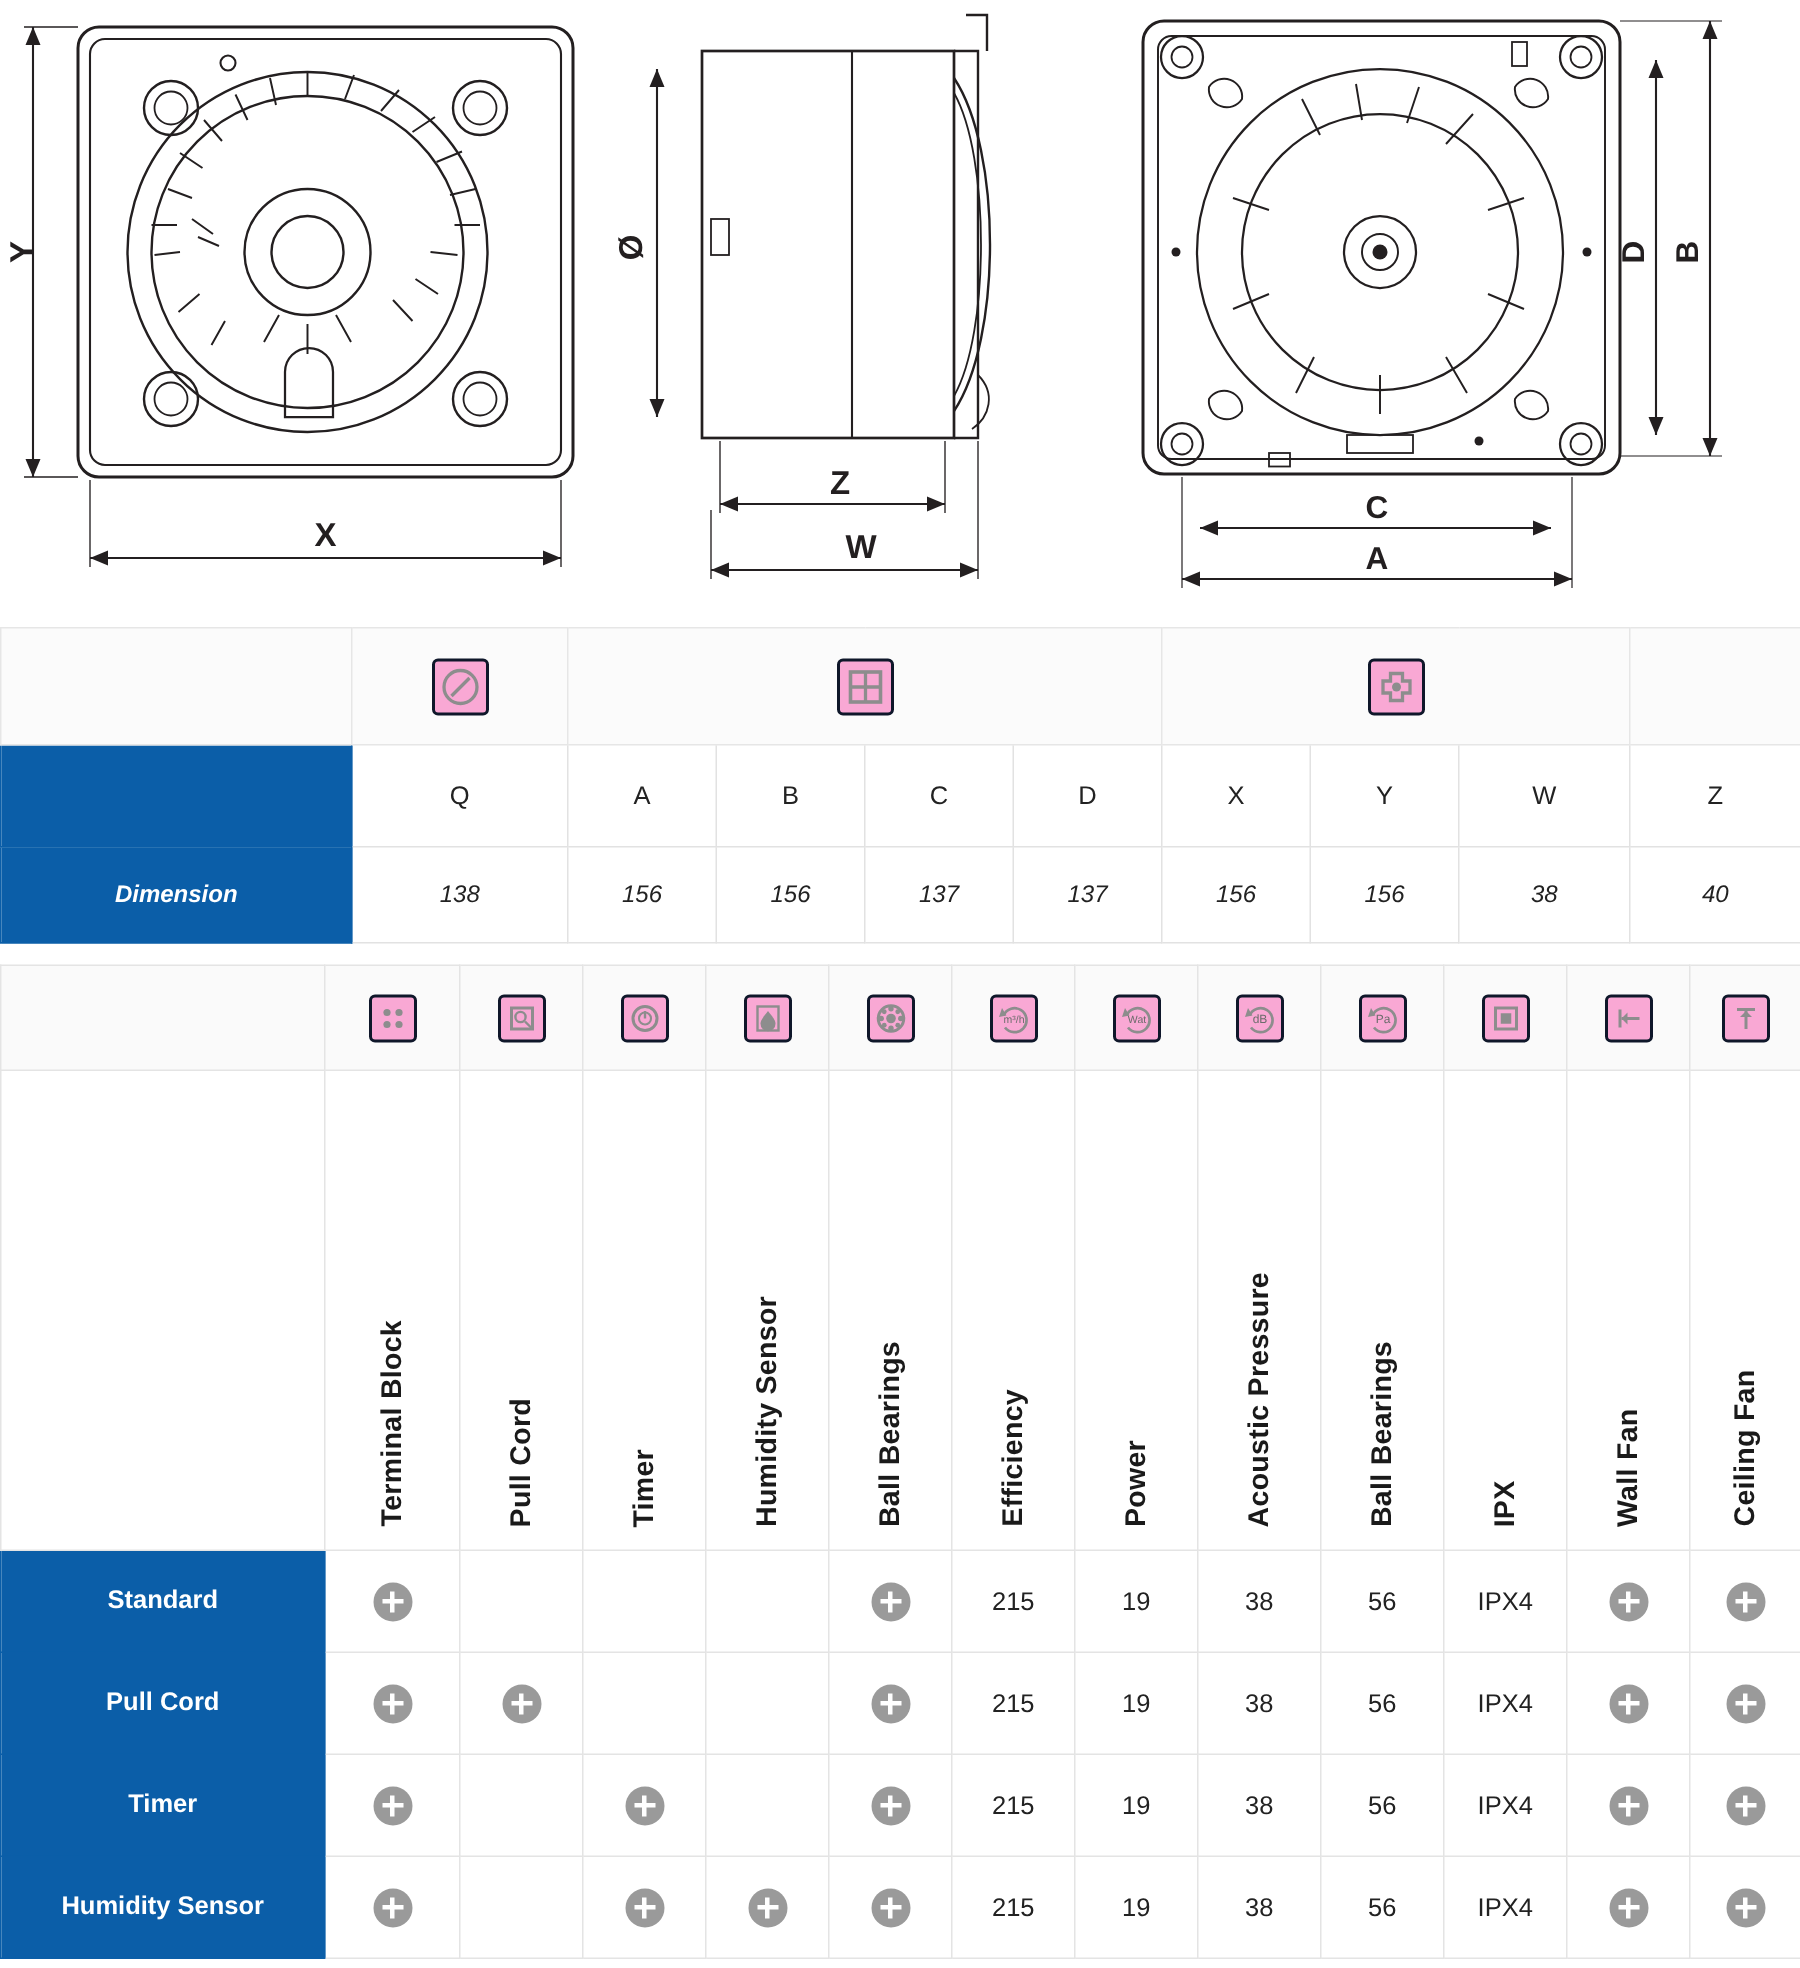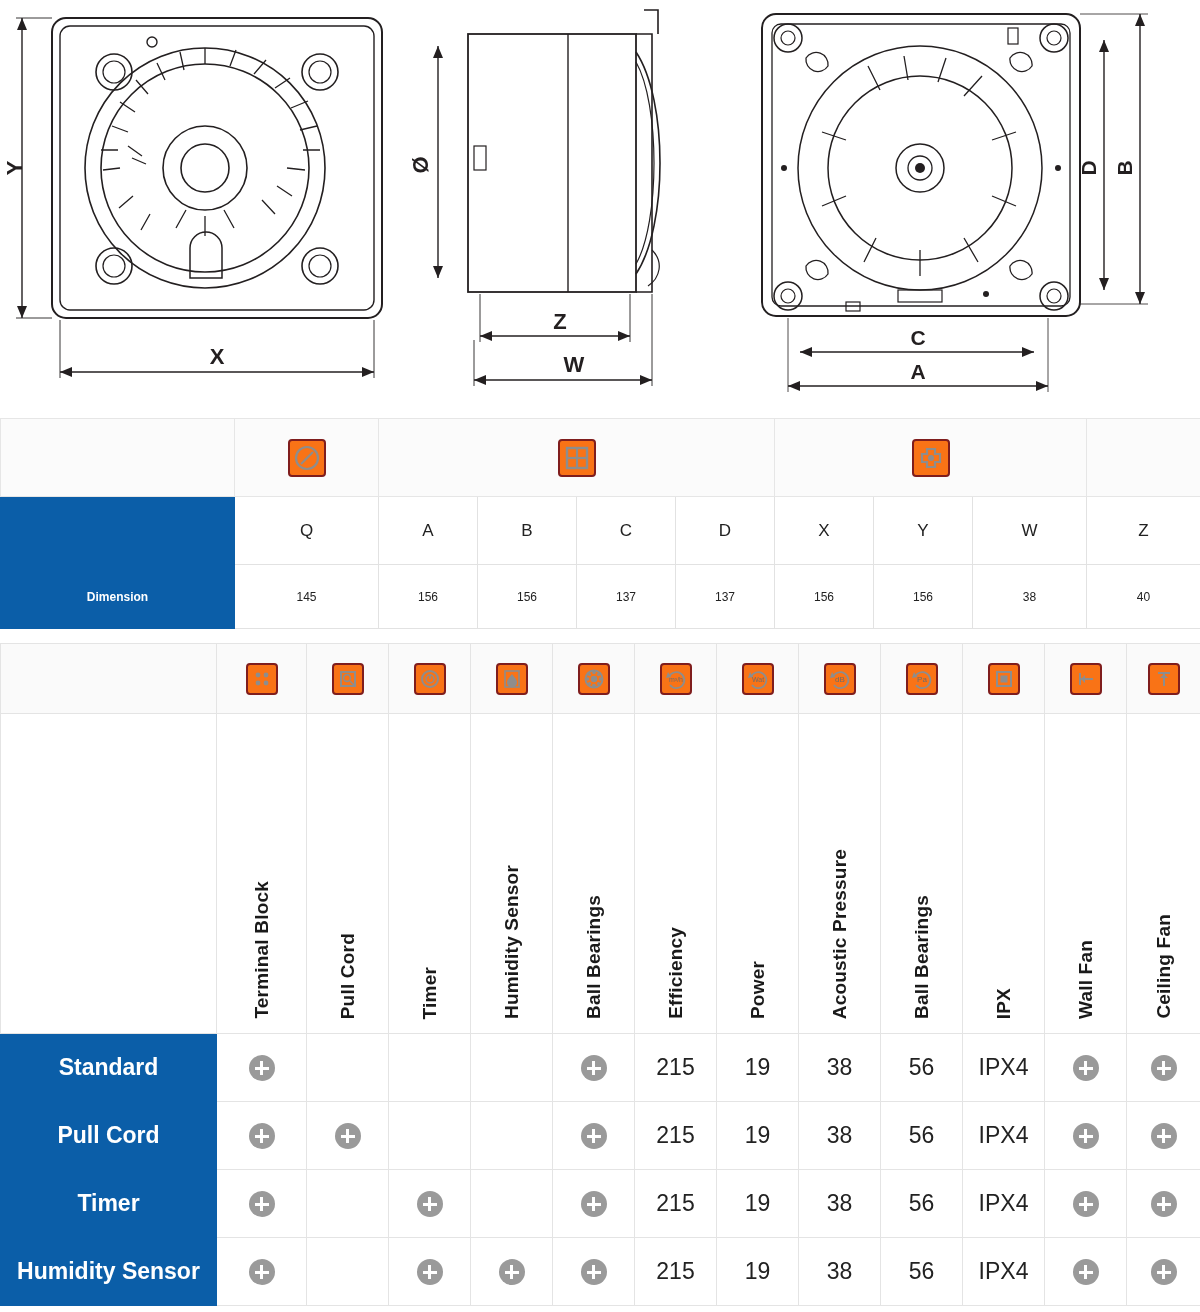--- a/index.html
+++ b/index.html
@@ -20,38 +20,38 @@
   }
   .drawing-svg { position: absolute; left: 0; top: 0; }
 
   
   table { border-collapse: collapse; width: 1200px; table-layout: fixed; }
   td, th { border: 1px solid #e2e2e2; padding: 0; text-align: center; vertical-align: middle; }
 
   .dim-table { margin-top: 0; }
   .dim-table tr.icon-row td { height: 78px; background: #fbfbfb; border-color: #e6e6e6; }
   .dim-table tr.letter-row td { height: 68px; font-size: 17px; color: #222; font-weight: 400; background:#fff;}
-  .dim-table tr.value-row td { height: 64px; font-size: 12px; color: #222; background:#fff;}
+  .dim-table tr.value-row td { height: 64px; font-size: 16px; color: #222; background:#fff;font-style:italic;}
   .blue-head {
     background: #0b5ea8 !important;
     color: #ffffff !important;
     font-weight: bold;
     font-size: 20px;
     border-color: #0b5ea8 !important;
   }
   .blue-empty { background: #0b5ea8 !important; border-color: #0b5ea8 !important; }
 
   
   .icon-box {
     display: inline-block;
     width: 38px; height: 38px;
-    border: 2px solid #7f1d1d;
+    border: 2px solid #0f172a;
     border-radius: 4px;
     position: relative;
-    background: #f97316;
+    background: #f9a8d4;
     vertical-align: middle;
   }
   .icon-box.sm { width: 32px; height: 32px; border-width: 2px; }
   .icon-box svg { position: absolute; left: 0; top: 0; }
 
   
   .feat-table { margin-top: 14px; }
   .feat-table td { border: 1px solid #e4e4e4; }
   .feat-table tr.ficon-row td { height: 70px; background: #fafafa; }
   .feat-table tr.flabel-row td {
@@ -64,21 +64,21 @@
     writing-mode: vertical-rl;
     transform: rotate(180deg);
     font-weight: bold;
     font-size: 19px;
     color: #1a1a1a;
     white-space: nowrap;
     display: inline-block;
     line-height: 1.05;
     letter-spacing: 0.2px;
   }
-  .feat-table tr.data-row td { height: 68px; font-size: 23px; color: #222; background:#fff; }
+  .feat-table tr.data-row td { height: 68px; font-size: 17px; color: #222; background:#fff; }
   .rowhead {
     background: #0b5ea8 !important;
     color: #fff !important;
     font-weight: bold;
     font-size: 21px;
     border-color: #0b5ea8 !important;
     line-height: 1.1;
   }
   .plus {
     display: inline-block;
@@ -312,21 +312,21 @@
         <td>C</td>
         <td>D</td>
         <td>X</td>
         <td>Y</td>
         <td>W</td>
         <td>Z</td>
       </tr>
 
       <tr class="value-row">
         <td class="blue-head">Dimension</td>
-        <td>145</td>
+        <td>138</td>
         <td>156</td>
         <td>156</td>
         <td>137</td>
         <td>137</td>
         <td>156</td>
         <td>156</td>
         <td>38</td>
         <td>40</td>
       </tr>
     </tbody>

